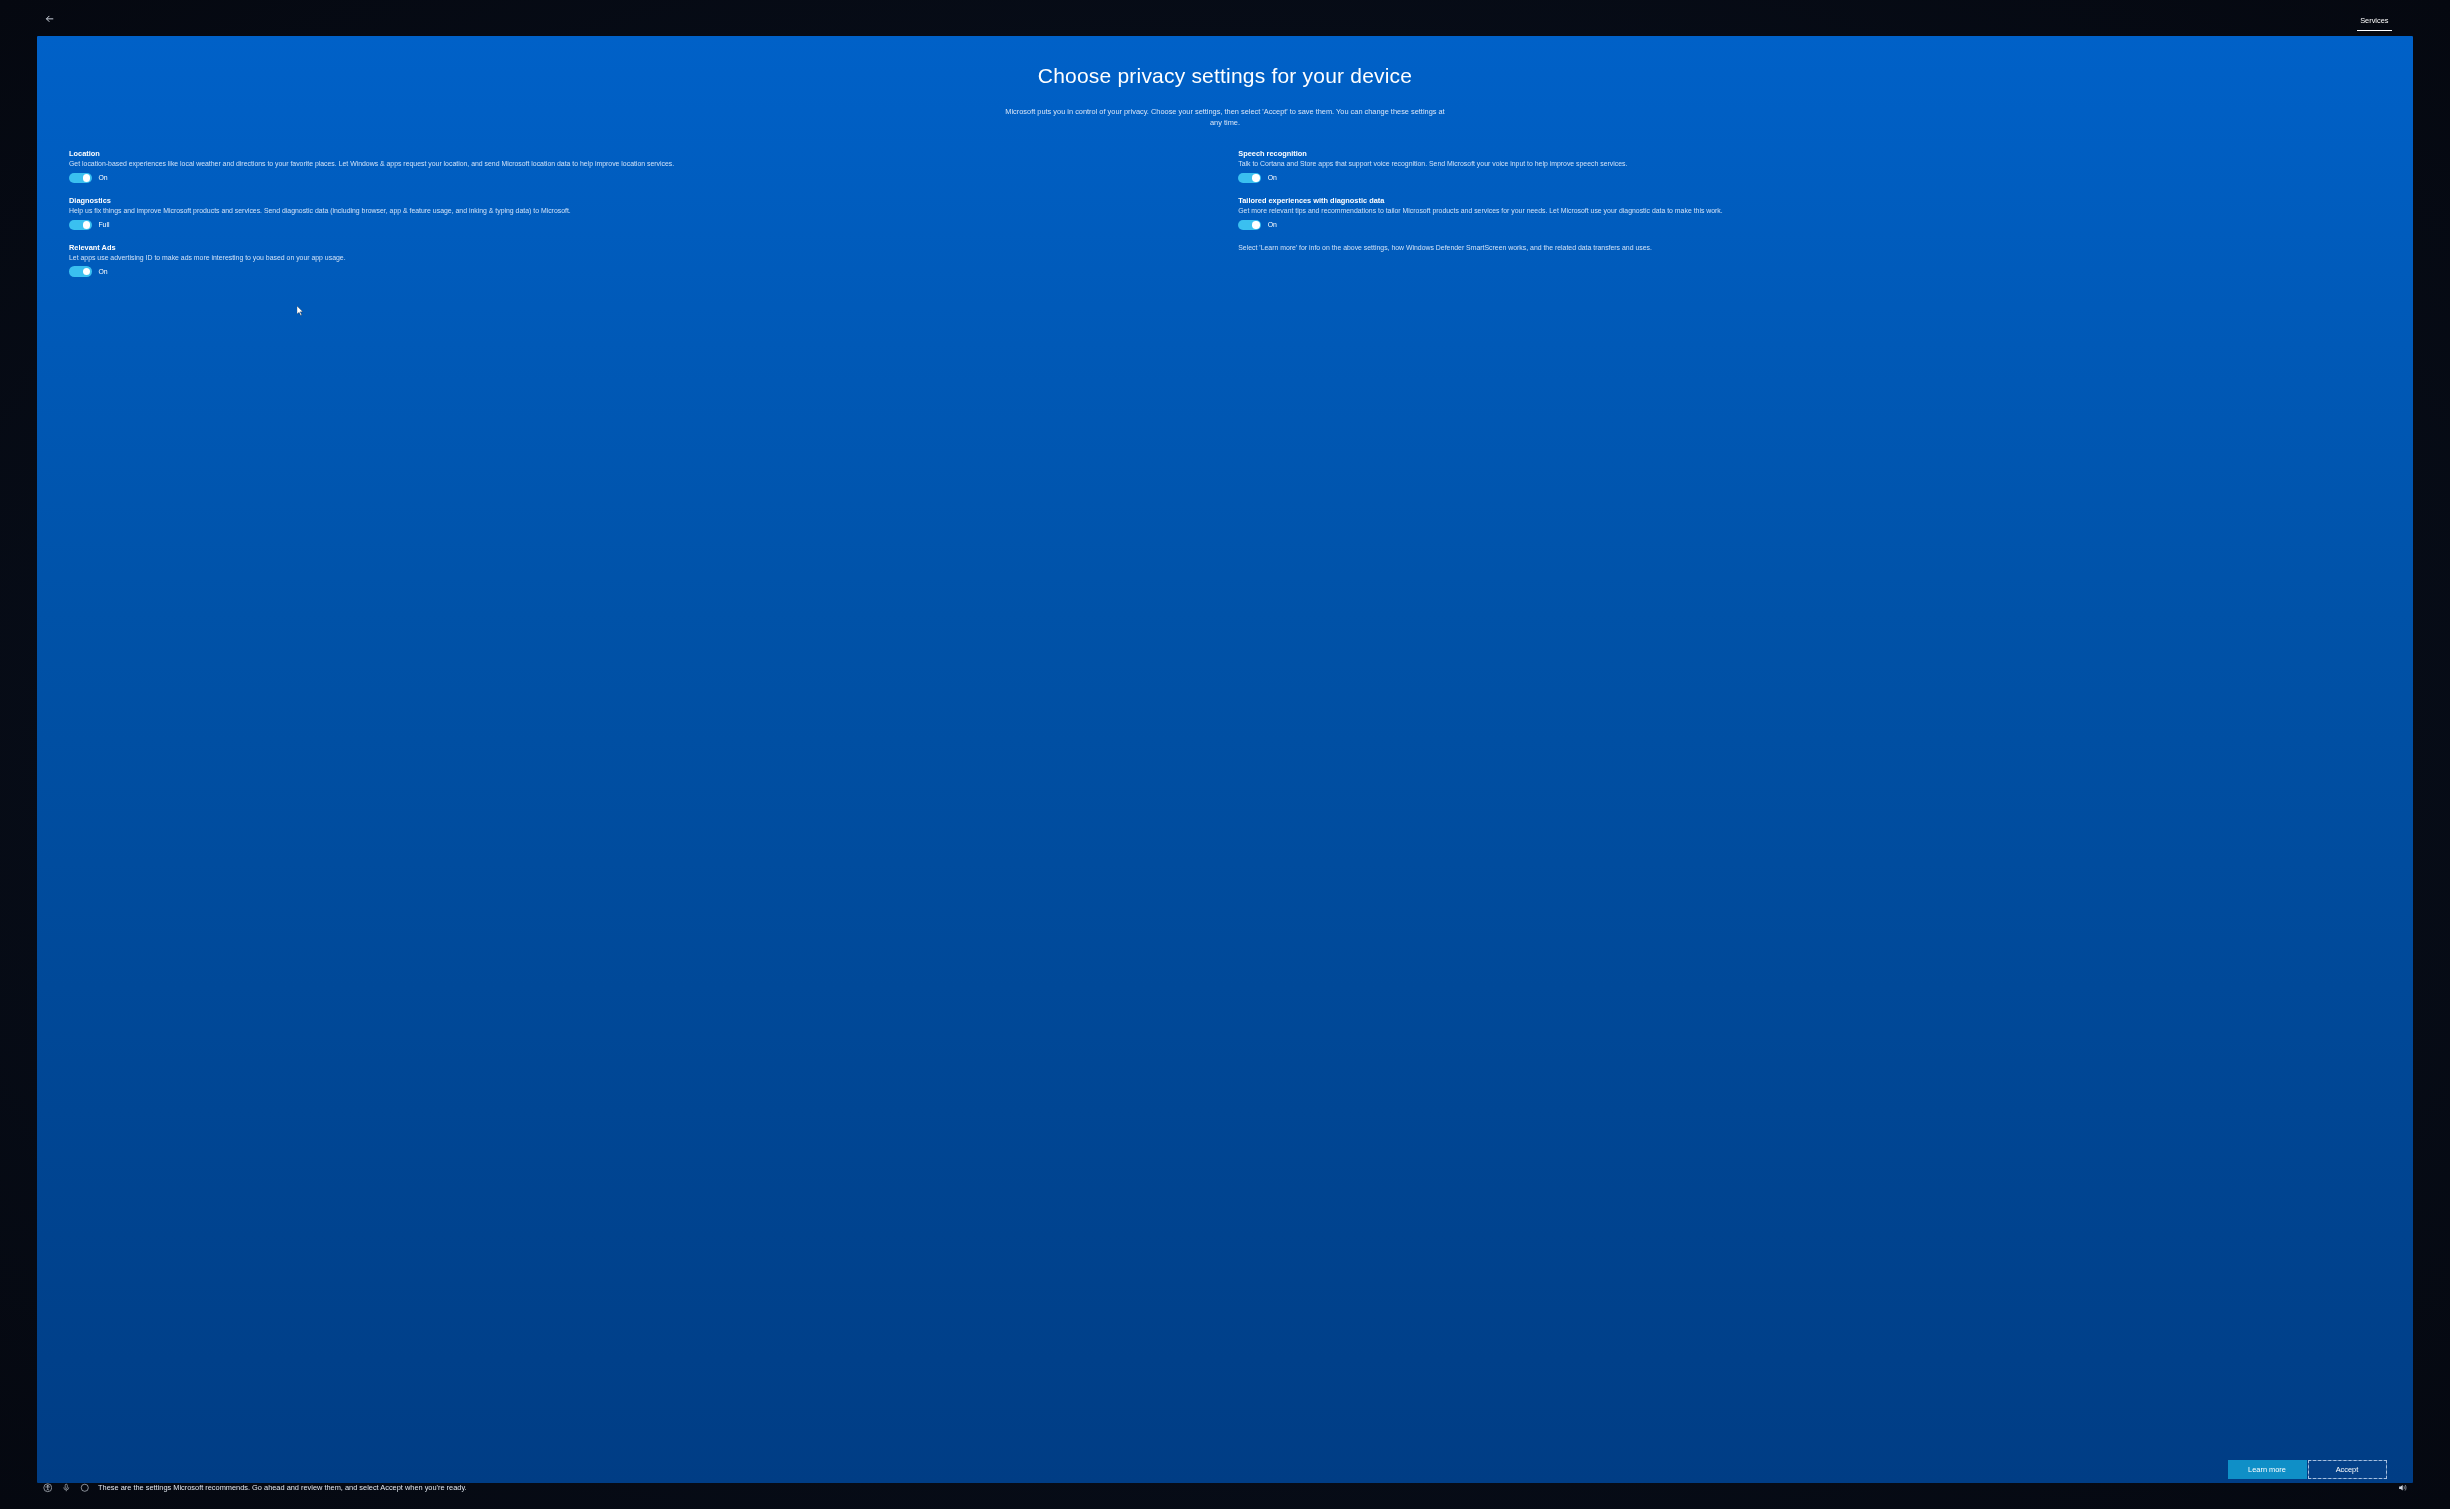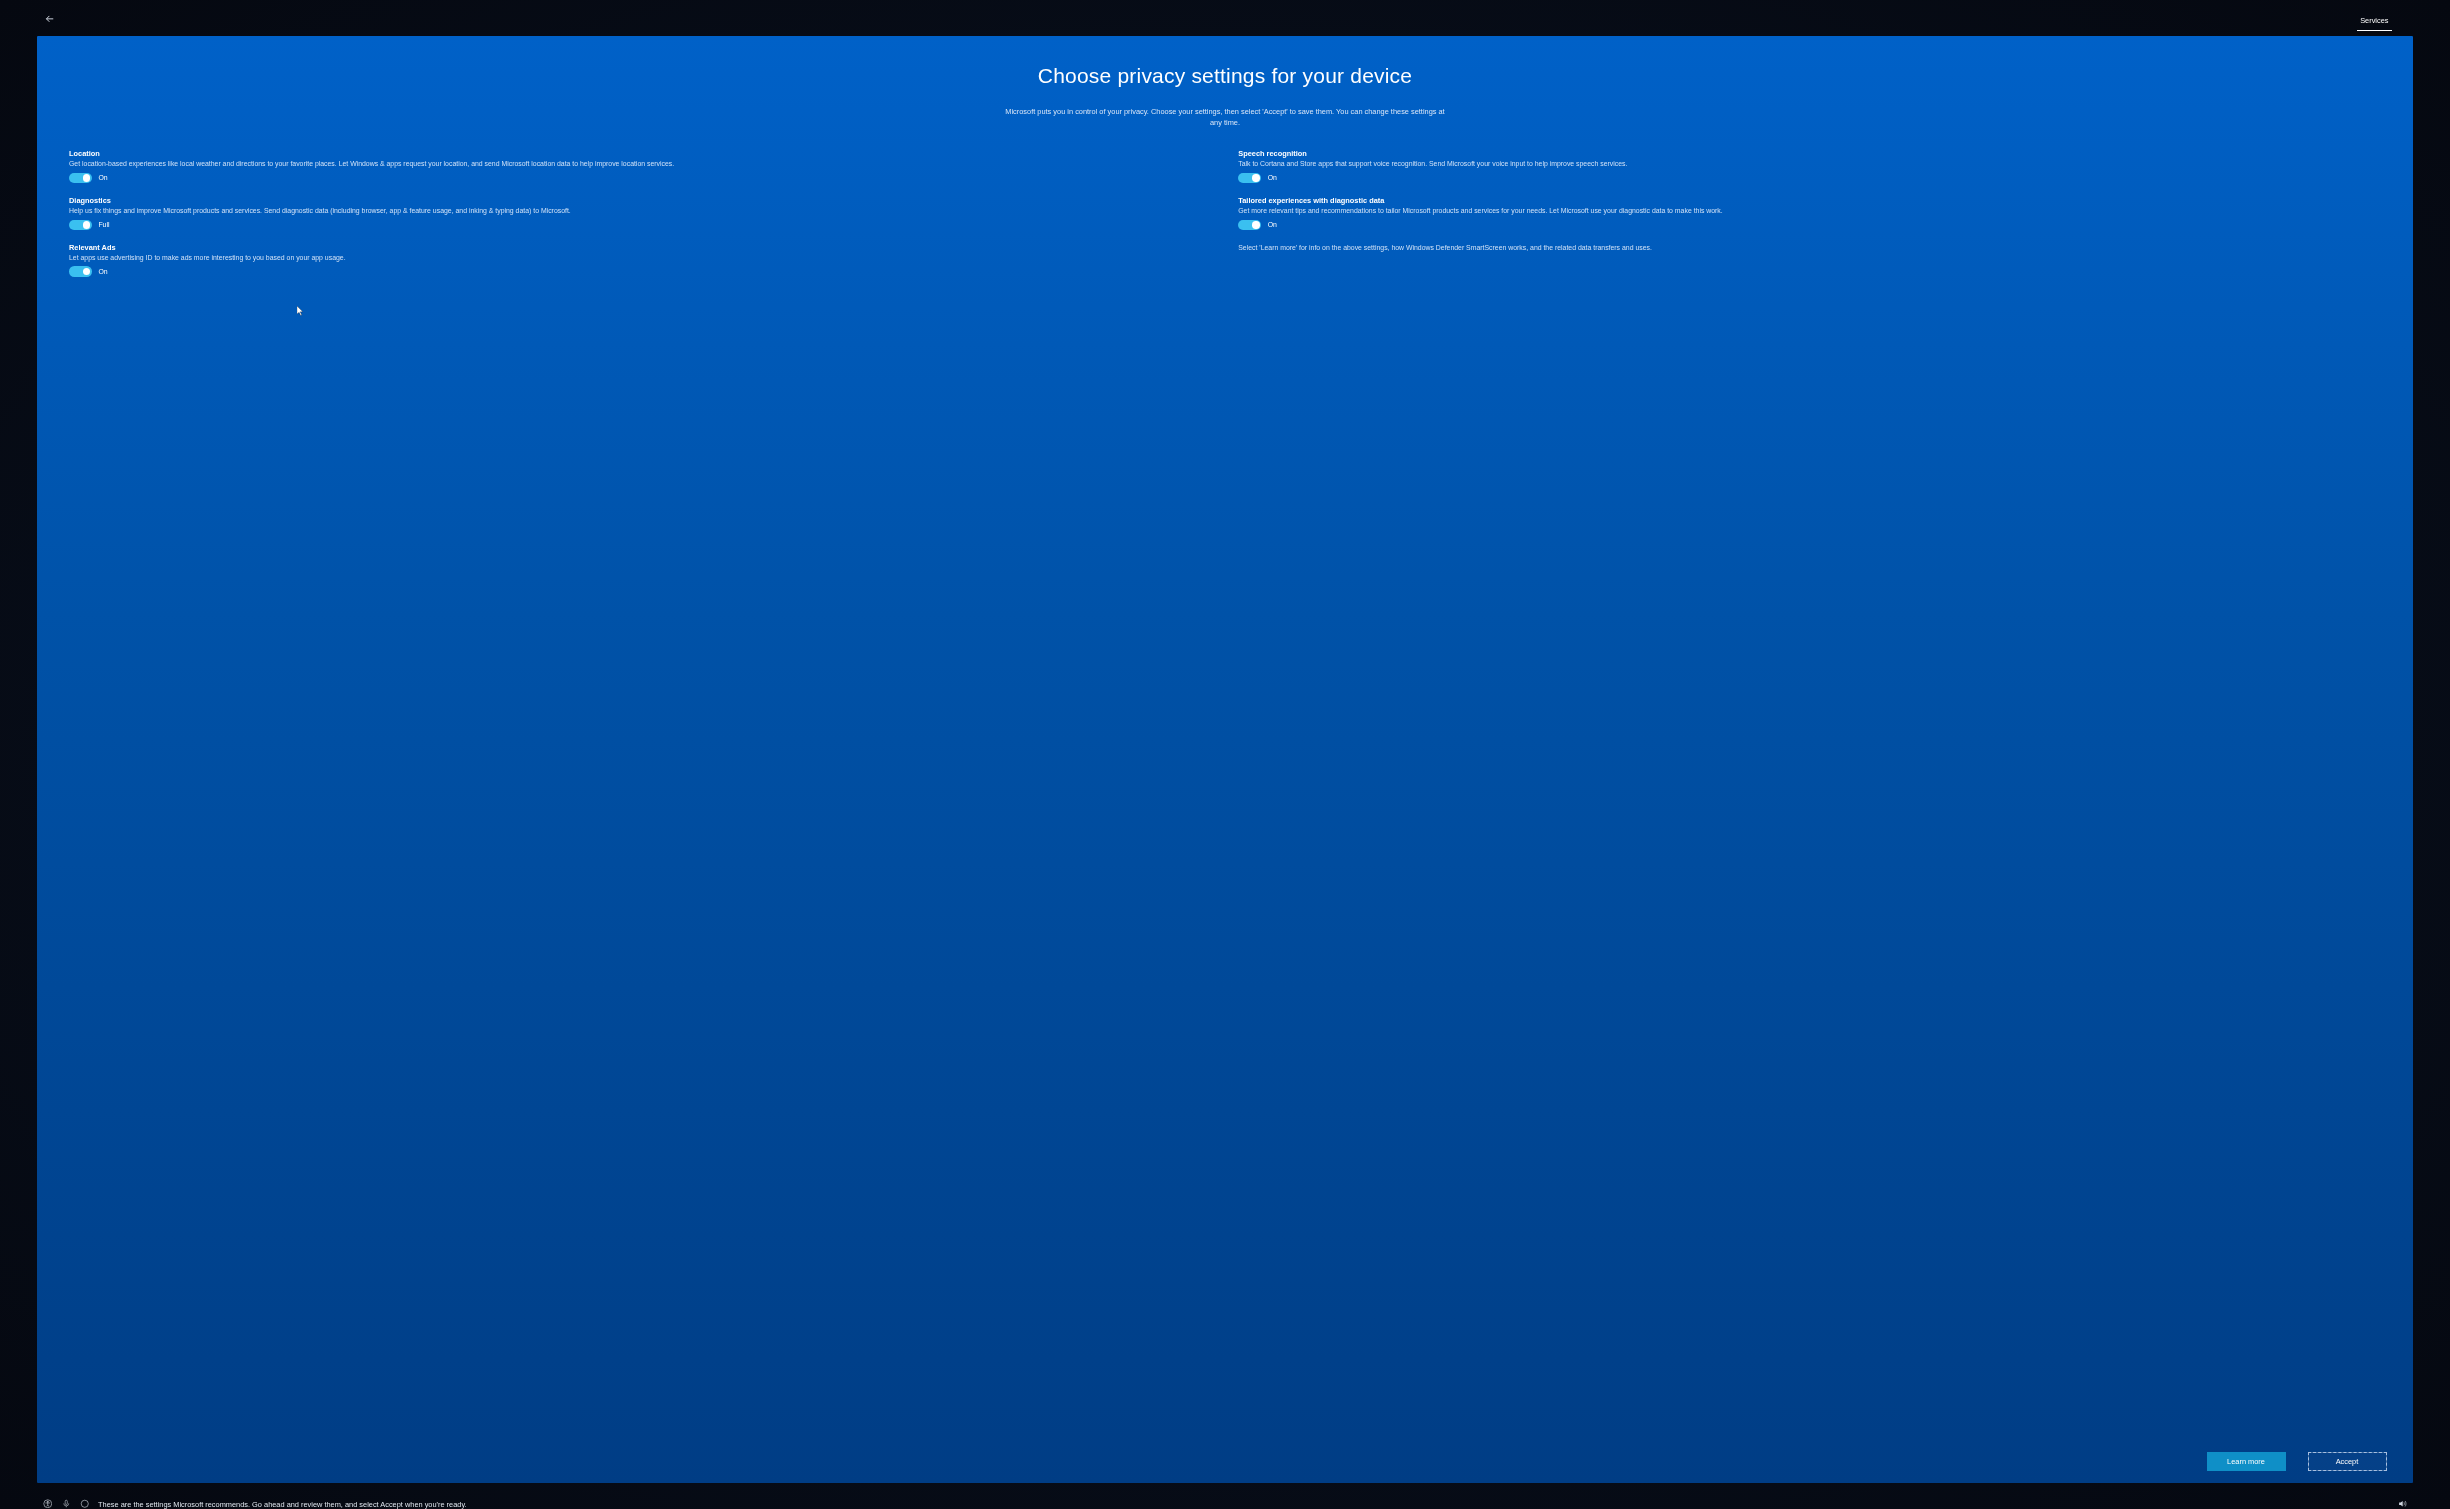--- a/index.html
+++ b/index.html
@@ -92,44 +92,44 @@
   }
   .toggle-label { font-size: 6.9px; }
   .info-text {
     font-size: 6.9px;
     line-height: 1.35;
     color: #d0e2f8;
   }
   .footer-buttons {
     position:absolute;
     right: 26.5px;
-    bottom: 12px;
+    bottom: 4px;
     display:flex;
-    gap:22px;
+    gap:1px;
   }
   .btn {
     min-width: 79px;
     height: 19px;
     display:flex;align-items:center;justify-content:center;
     font-size: 7.4px;
     cursor:pointer;
     color:#fff;
   }
   .btn-primary { background:#0f8fc7; }
   .btn-secondary {
     background: rgba(255,255,255,0.02);
     outline: 0.5px dashed #a8c0e0;
     outline-offset: -1.1px;
     border:0.5px solid rgba(255,255,255,0.25);
     text-align:center;
   }
   .bottombar {
     height: 26.5px;
     display:flex;
-    align-items:flex-end;
+    align-items:flex-start;
     gap:8px;
     padding: 0 5.3px;
     font-size: 7.4px;
     color: #e0e6ee;
   }
   .bb-icon {
     width:10.6px;height:10.6px;
     display:flex;align-items:center;justify-content:center;
     cursor:pointer;
   }

